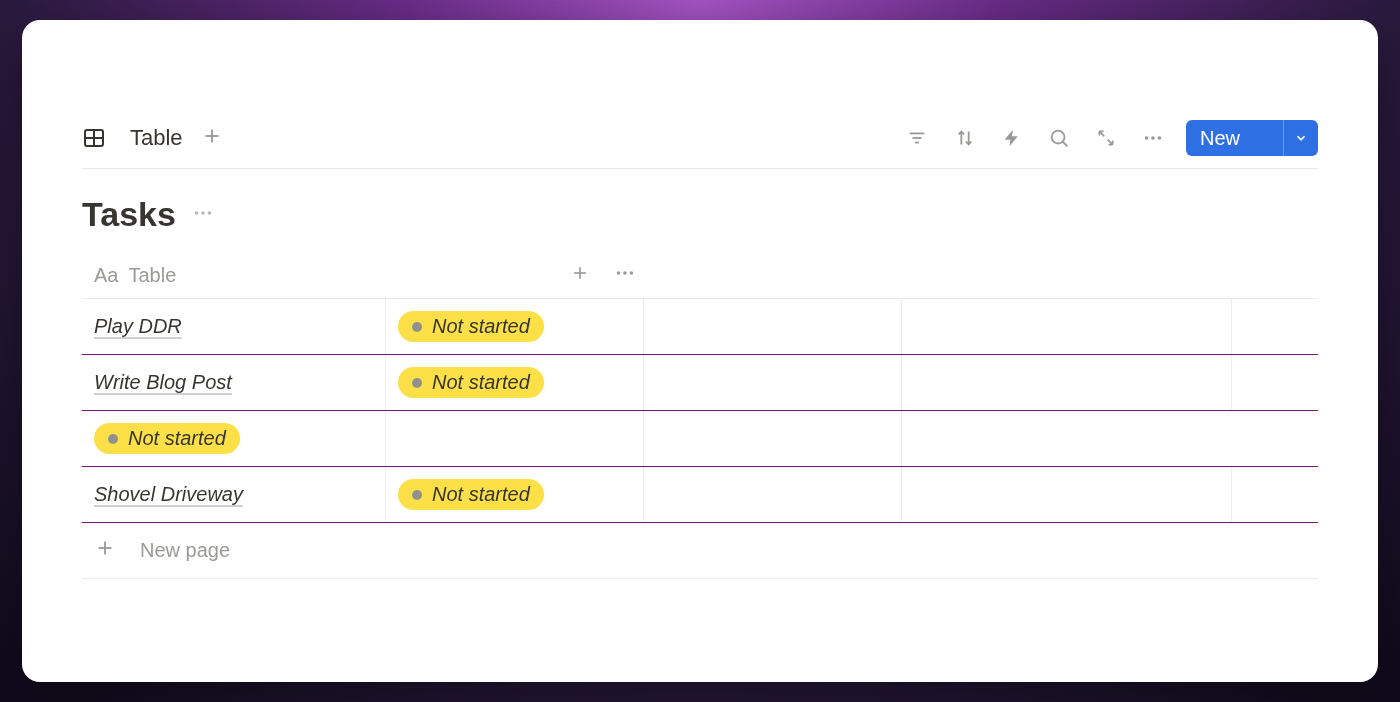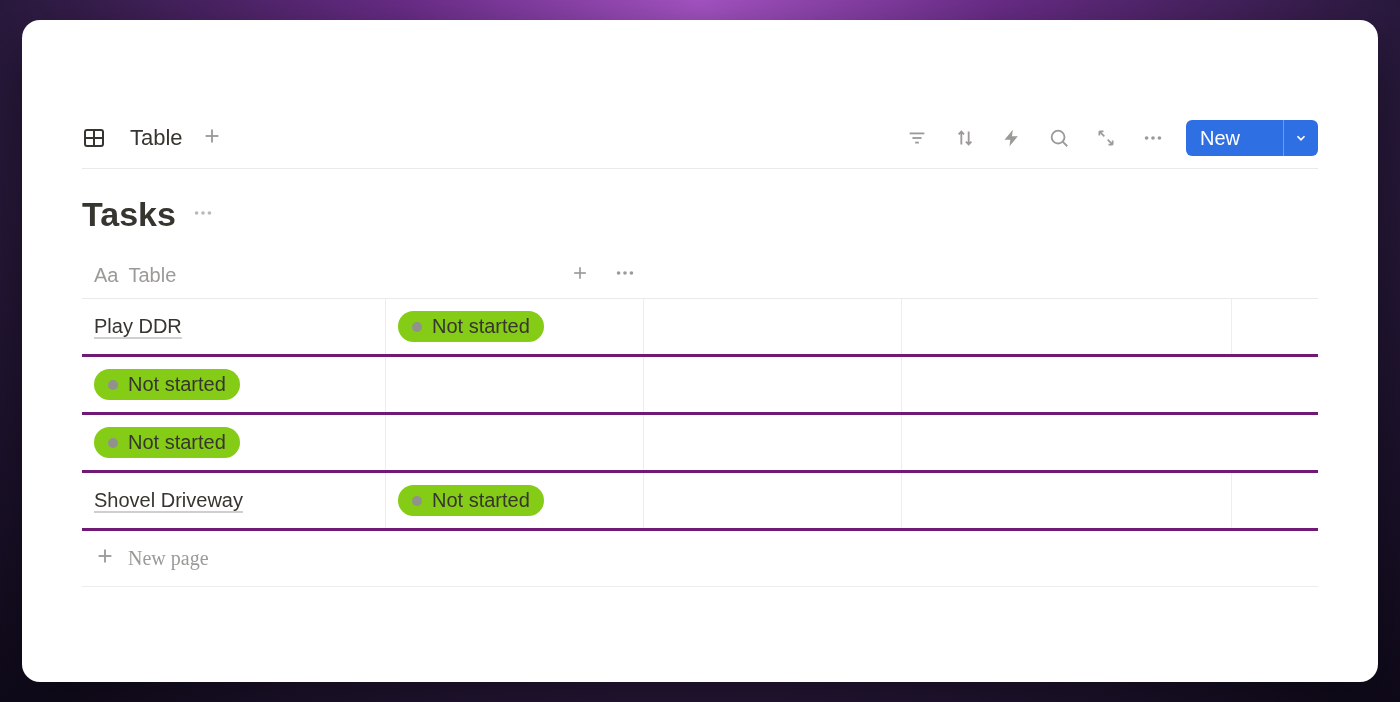--- a/index.html
+++ b/index.html
@@ -107,64 +107,64 @@
     align-items: center;
     justify-content: flex-end;
     gap: 24px;
     color: #9b9a97;
     padding: 10px 8px;
   }
   .tbody {}
   .trow {
     display: grid;
     grid-template-columns: 304px 258px 258px 330px 100px;
-    border-bottom: 3px solid #701a75;
+    border-bottom: 1px solid #701a75;
+    font-style: italic;
   }
   .td {
     padding: 12px;
     display: flex;
     align-items: center;
     border-right: 1px solid #ededec;
     font-size: 20px;
     min-height: 54px;
   }
   .td:last-child { border-right: none; }
   .task-name {
     color: #37352f;
     font-weight: 500;
     text-decoration: underline;
     text-decoration-color: #cfcfcd;
     text-underline-offset: 4px;
   }
   .status-pill {
-    background: #84cc16;
+    background: #fde047;
     border-radius: 18px;
     padding: 4px 14px;
     display: inline-flex;
     align-items: center;
     gap: 10px;
     font-size: 20px;
     color: #37352f;
   }
   .status-dot {
     width: 10px;
     height: 10px;
     border-radius: 50%;
     background: #91918e;
     display: inline-block;
   }
   .new-page-row {
     display: flex;
     align-items: center;
-    gap: 12px;
+    gap: 24px;
     padding: 14px 12px;
     color: #9b9a97;
     font-size: 20px;
     border-bottom: 1px solid #ededec;
-    font-family: Liberation Serif, serif;
   }
 </style>
 </head>
 <body>
 
 <div class="window">
 
   <div class="view-row">
     <div class="view-left">
       <div class="view-tab">
@@ -281,20 +281,23 @@
             <span></span>
           </div>
         <div class="td">
             <span></span>
           </div>
         <div class="td"></div>
       </div>
 
       <div class="trow">
         <div class="td">
+            <span class="task-name">Write Blog Post</span>
+          </div>
+        <div class="td">
             <span class="status-pill">
               <span class="status-dot"></span>
               <span>Not started</span>
             </span>
           </div>
         <div class="td">
             <span></span>
           </div>
         <div class="td">
             <span></span>

